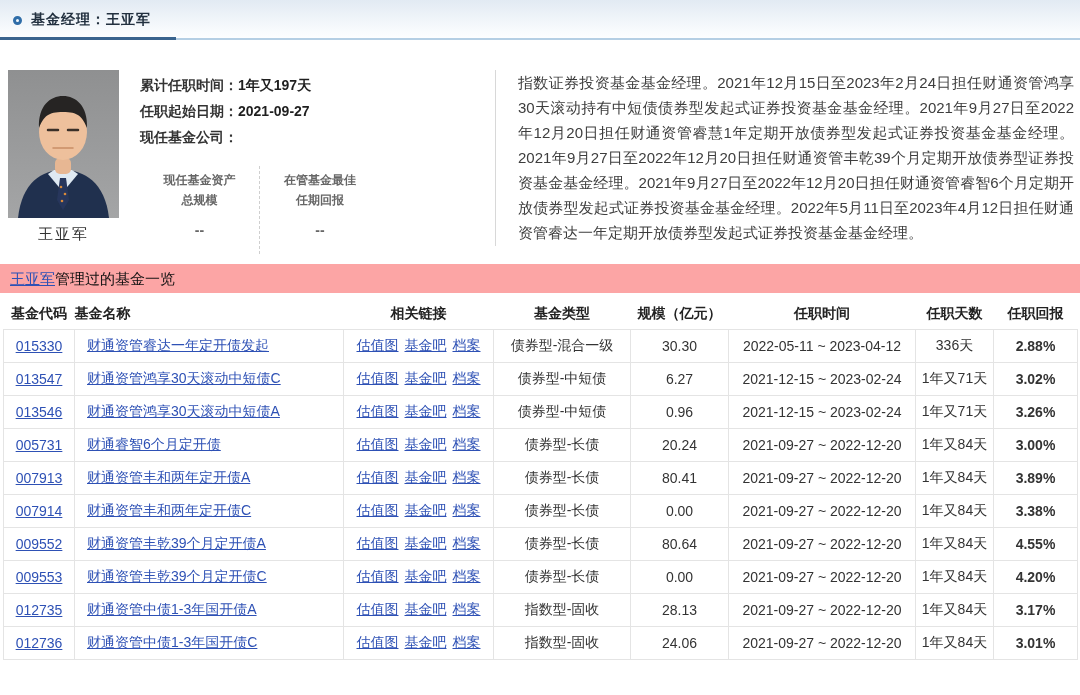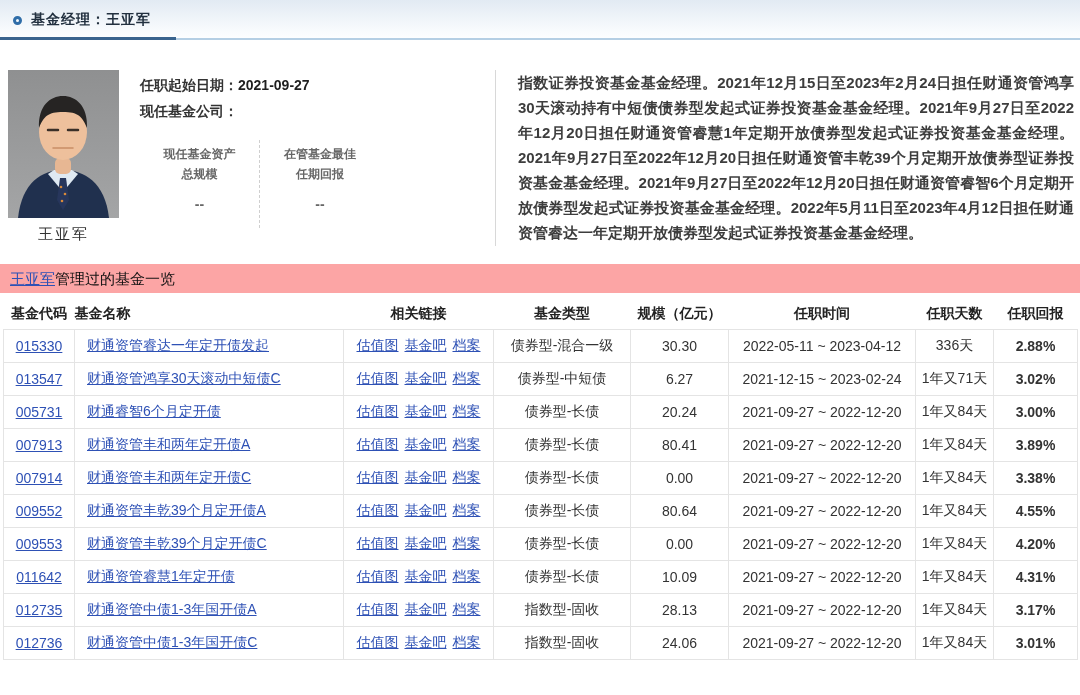--- a/index.html
+++ b/index.html
@@ -25,21 +25,21 @@
   .info-col { width:340px; flex-shrink:0; padding-top:2px; }
   .info-line { font-size:14px; font-weight:bold; color:#333; line-height:26px; }
   .info-line .value { color:#1f1f1f; }
   .stats { display:flex; margin-top:16px; }
   .stat-box { width:120px; height:88px; text-align:center; padding-top:4px; }
   .stat-box.first { border-right:1px dashed #cfcfcf; }
   .stat-label { font-size:12px; font-weight:bold; color:#666; line-height:20px; }
   .stat-value { margin-top:12px; font-size:14px; font-weight:bold; color:#666; }
 
   .desc-col { flex:1; border-left:1px solid #d8d8d8; padding-left:22px; margin-left:15px; padding-right:2px; }
-  .desc-text { font-size:15px; color:#3d3d3d; line-height:25px; text-align:justify;font-weight:bold; }
+  .desc-text { font-size:15px; color:#3d3d3d; line-height:25px; text-align:justify; }
 
   
   .section-bar { margin-top:18px; height:29px; background:#fca5a5; line-height:29px;
                  padding-left:10px; font-size:15px; color:#111; }
   .manager-link { color:#2e51b5; text-decoration:underline; cursor:pointer; }
 
   
   table.fund-table { margin:6px 3px 0; border-collapse:collapse; table-layout:fixed;
                      width:1074px; font-size:14px; }
   .fund-table thead th { height:30px; font-weight:bold; color:#222; text-align:center;
@@ -83,20 +83,23 @@
       <rect x="47" y="88" width="16" height="16" rx="5" fill="#e7b793"></rect>
       <ellipse cx="55" cy="62" rx="24" ry="28" fill="#eec09c"></ellipse>
       <path d="M31 58 C30 36 42 26 55 26 C68 26 80 36 79 58 C74 46 70 42 55 42 C40 42 36 46 31 58 Z" fill="#262423"></path>
       <path d="M40 60 L50 60 M60 60 L70 60" stroke="#3a2f28" stroke-width="2.5" stroke-linecap="round"></path>
       <path d="M45 78 L65 78" stroke="#c98d66" stroke-width="1.5" stroke-linecap="round"></path>
     </svg>
     <div class="manager-name">王亚军</div>
   </div>
 
   <div class="info-col">
+    <div class="info-line">
+      <span>累计任职时间：</span><span class="value">1年又197天</span>
+    </div>
     <div class="info-line">
       <span>任职起始日期：</span><span class="value">2021-09-27</span>
     </div>
     <div class="info-line">
       <span>现任基金公司：</span><span class="value"></span>
     </div>
     <div class="stats">
       <div class="stat-box first">
         <div class="stat-label">
           <div>现任基金资产</div>
@@ -161,20 +164,30 @@
         <td><a class="tbl-link">013547</a></td>
         <td class="name-cell"><a class="tbl-link">财通资管鸿享30天滚动中短债C</a></td>
         <td class="links-cell"><a class="tbl-link">估值图</a><a class="tbl-link">基金吧</a><a class="tbl-link">档案</a></td>
         <td>债券型-中短债</td>
         <td>6.27</td>
         <td>2021-12-15 ~ 2023-02-24</td>
         <td>1年又71天</td>
         <td class="return-cell">3.02%</td>
       </tr>
       <tr>
+        <td><a class="tbl-link">013546</a></td>
+        <td class="name-cell"><a class="tbl-link">财通资管鸿享30天滚动中短债A</a></td>
+        <td class="links-cell"><a class="tbl-link">估值图</a><a class="tbl-link">基金吧</a><a class="tbl-link">档案</a></td>
+        <td>债券型-中短债</td>
+        <td>0.96</td>
+        <td>2021-12-15 ~ 2023-02-24</td>
+        <td>1年又71天</td>
+        <td class="return-cell">3.26%</td>
+      </tr>
+      <tr>
         <td><a class="tbl-link">005731</a></td>
         <td class="name-cell"><a class="tbl-link">财通睿智6个月定开债</a></td>
         <td class="links-cell"><a class="tbl-link">估值图</a><a class="tbl-link">基金吧</a><a class="tbl-link">档案</a></td>
         <td>债券型-长债</td>
         <td>20.24</td>
         <td>2021-09-27 ~ 2022-12-20</td>
         <td>1年又84天</td>
         <td class="return-cell">3.00%</td>
       </tr>
       <tr>
@@ -211,30 +224,20 @@
         <td><a class="tbl-link">009553</a></td>
         <td class="name-cell"><a class="tbl-link">财通资管丰乾39个月定开债C</a></td>
         <td class="links-cell"><a class="tbl-link">估值图</a><a class="tbl-link">基金吧</a><a class="tbl-link">档案</a></td>
         <td>债券型-长债</td>
         <td>0.00</td>
         <td>2021-09-27 ~ 2022-12-20</td>
         <td>1年又84天</td>
         <td class="return-cell">4.20%</td>
       </tr>
       <tr>
-        <td><a class="tbl-link">011642</a></td>
-        <td class="name-cell"><a class="tbl-link">财通资管睿慧1年定开债</a></td>
-        <td class="links-cell"><a class="tbl-link">估值图</a><a class="tbl-link">基金吧</a><a class="tbl-link">档案</a></td>
-        <td>债券型-长债</td>
-        <td>10.09</td>
-        <td>2021-09-27 ~ 2022-12-20</td>
-        <td>1年又84天</td>
-        <td class="return-cell">4.31%</td>
-      </tr>
-      <tr>
         <td><a class="tbl-link">012735</a></td>
         <td class="name-cell"><a class="tbl-link">财通资管中债1-3年国开债A</a></td>
         <td class="links-cell"><a class="tbl-link">估值图</a><a class="tbl-link">基金吧</a><a class="tbl-link">档案</a></td>
         <td>指数型-固收</td>
         <td>28.13</td>
         <td>2021-09-27 ~ 2022-12-20</td>
         <td>1年又84天</td>
         <td class="return-cell">3.17%</td>
       </tr>
       <tr>

